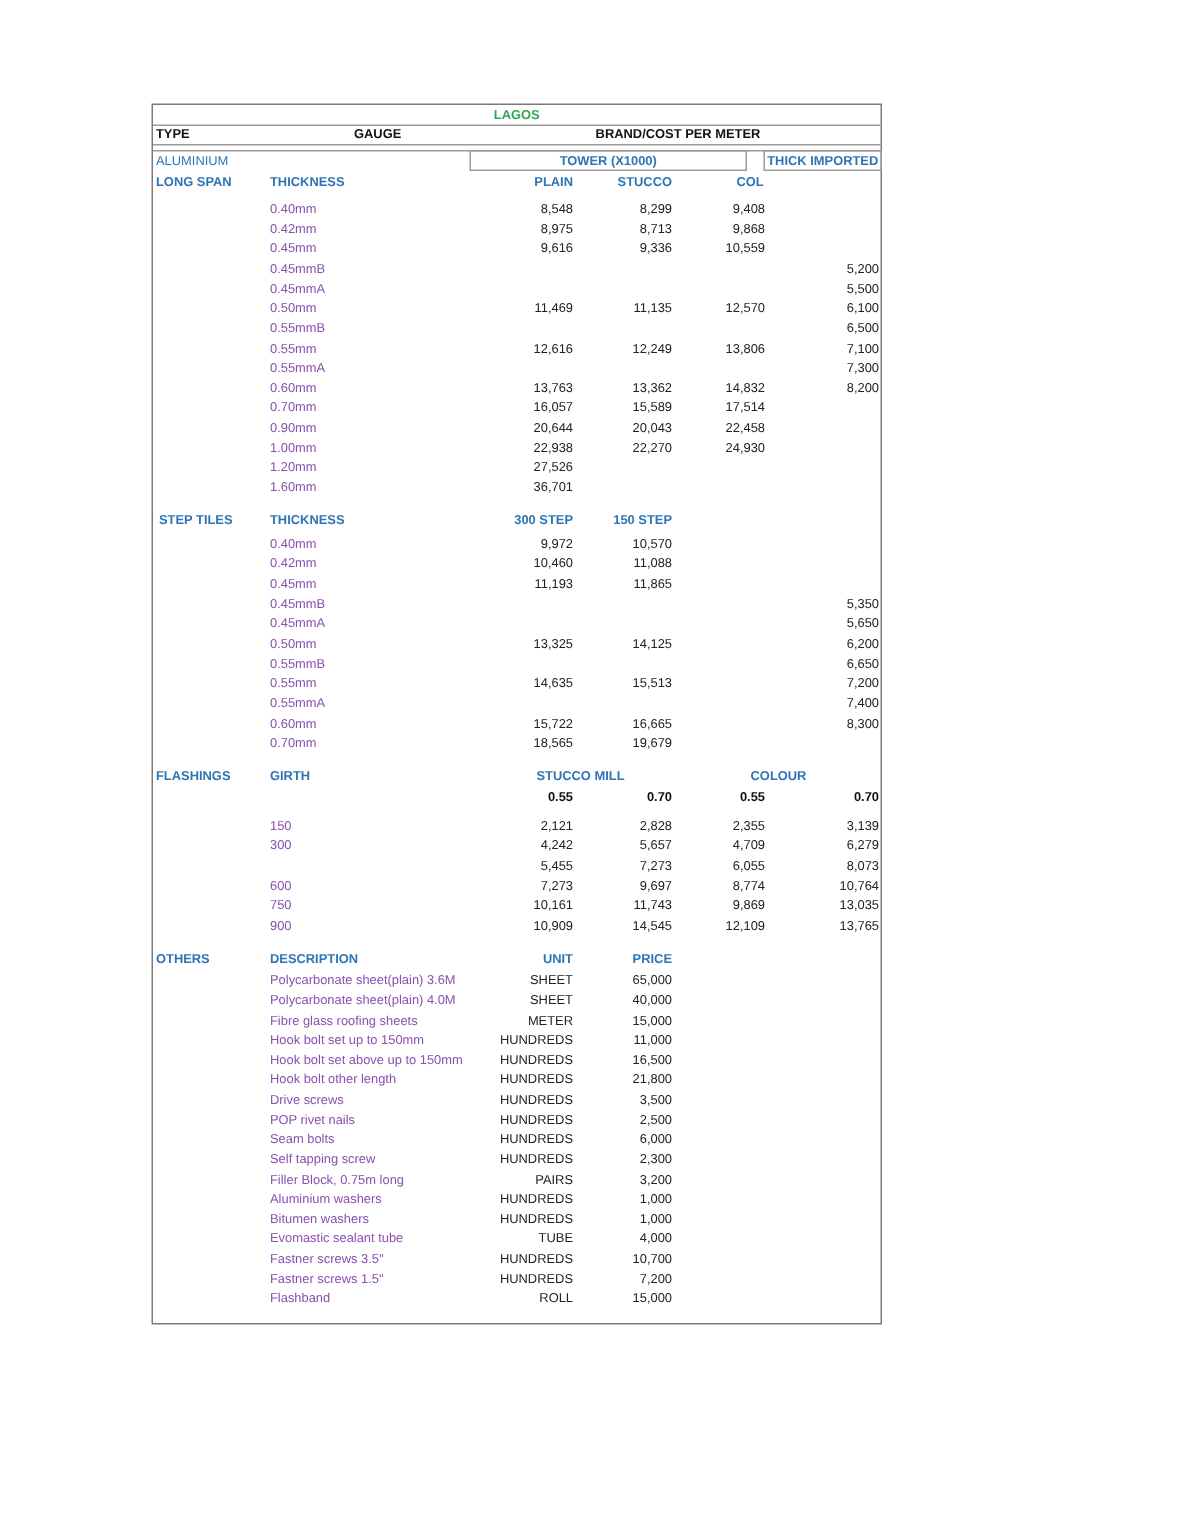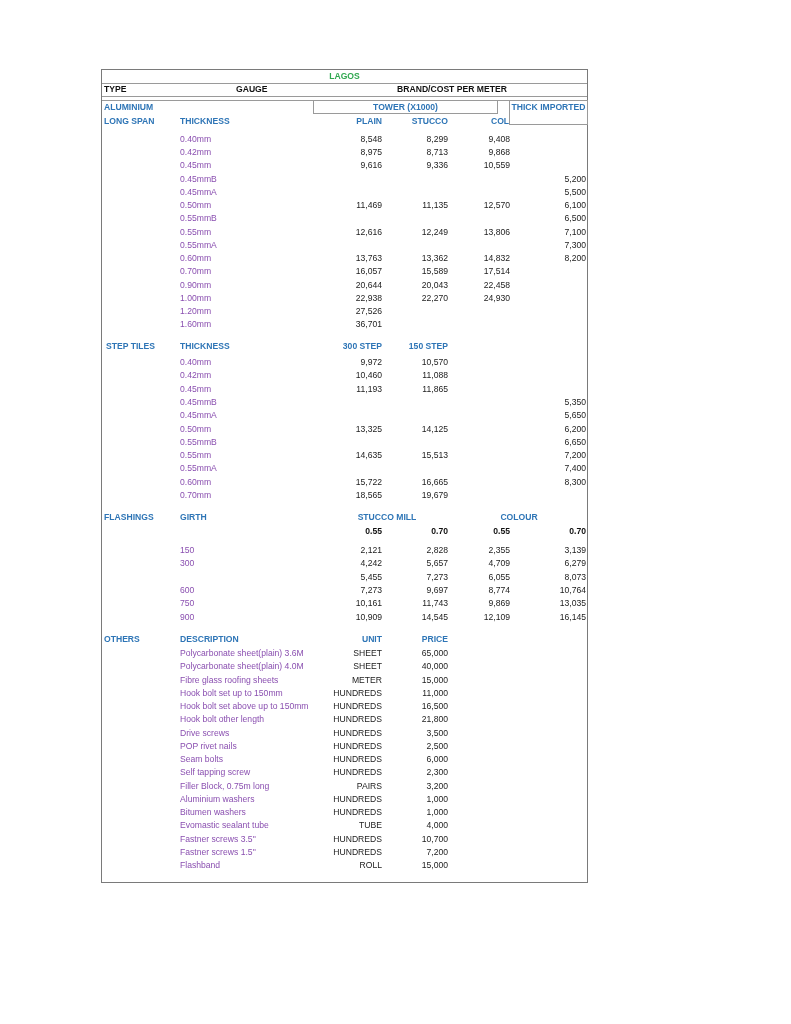--- a/index.html
+++ b/index.html
@@ -38,26 +38,26 @@
 
   <div class="row" style="top:13px;">
     <span class="c b black col-type">TYPE</span>
     <span class="c b black" style="left:134px;">GAUGE</span>
     <span class="c b black ctr" style="left:250px;width:200px;">BRAND/COST PER METER</span>
   </div>
   <div class="hline" style="top:26px;"></div>
   <div class="hline" style="top:30px;"></div>
 
   <div class="row" style="top:31px;">
-    <span class="c blue col-type" style="font-weight:bold;color:#2e75b6;">ALUMINIUM</span>
+    <span class="c blue col-type" style="font-weight:normal;color:#2e75b6;">ALUMINIUM</span>
   </div>
   <div class="boxcell" style="left:211px;top:30px;width:185px;height:14px;">
     <span class="c blue ctr" style="left:0;right:0;line-height:13px;">TOWER (X1000)</span>
   </div>
-  <div class="boxcell" style="left:407px;top:30px;width:79px;height:25px;">
+  <div class="boxcell" style="left:407px;top:30px;width:79px;height:14px;">
     <span class="c blue ctr" style="left:0;right:0;line-height:13px;">THICK IMPORTED</span>
   </div>
 
   <div class="row" style="top:45px;">
     <span class="c blue col-type">LONG SPAN</span>
     <span class="c blue col-gauge">THICKNESS</span>
     <span class="c blue r col-p">PLAIN</span>
     <span class="c blue r col-s">STUCCO</span>
     <span class="c blue ctr" style="left:368px;width:60px;">COL</span>
   </div>
@@ -293,21 +293,21 @@
         <span class="c r col-p">10,161</span>
         <span class="c r col-s">11,743</span>
         <span class="c r col-c">9,869</span>
         <span class="c r col-t">13,035</span>
       </div>
       <div class="row" style="top: 540.5px;">
         <span class="c purple col-gauge">900</span>
         <span class="c r col-p">10,909</span>
         <span class="c r col-s">14,545</span>
         <span class="c r col-c">12,109</span>
-        <span class="c r col-t">16,145</span>
+        <span class="c r col-t">13,765</span>
       </div>
     </div>
 
   <div class="row" style="top:563px;">
     <span class="c blue col-type">OTHERS</span>
     <span class="c blue col-gauge">DESCRIPTION</span>
     <span class="c blue r col-unit">UNIT</span>
     <span class="c blue r col-price">PRICE</span>
   </div>
 

